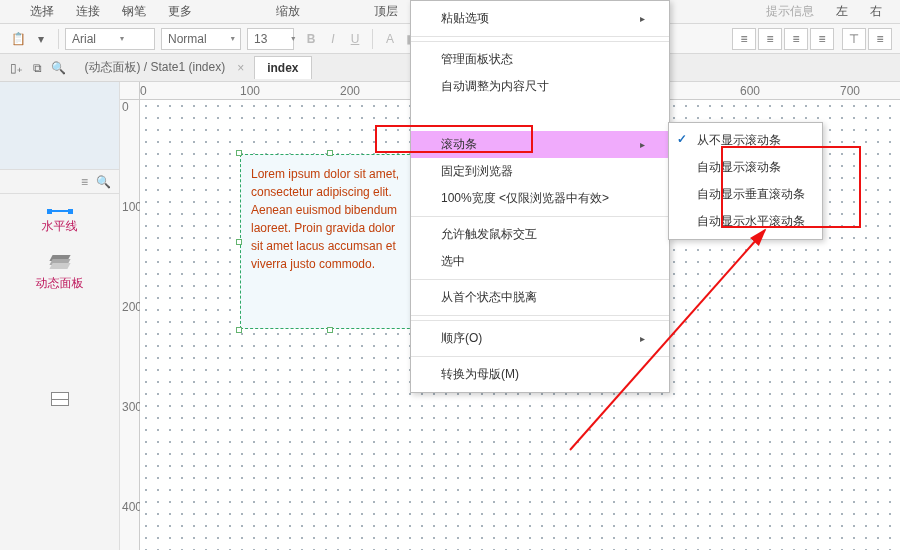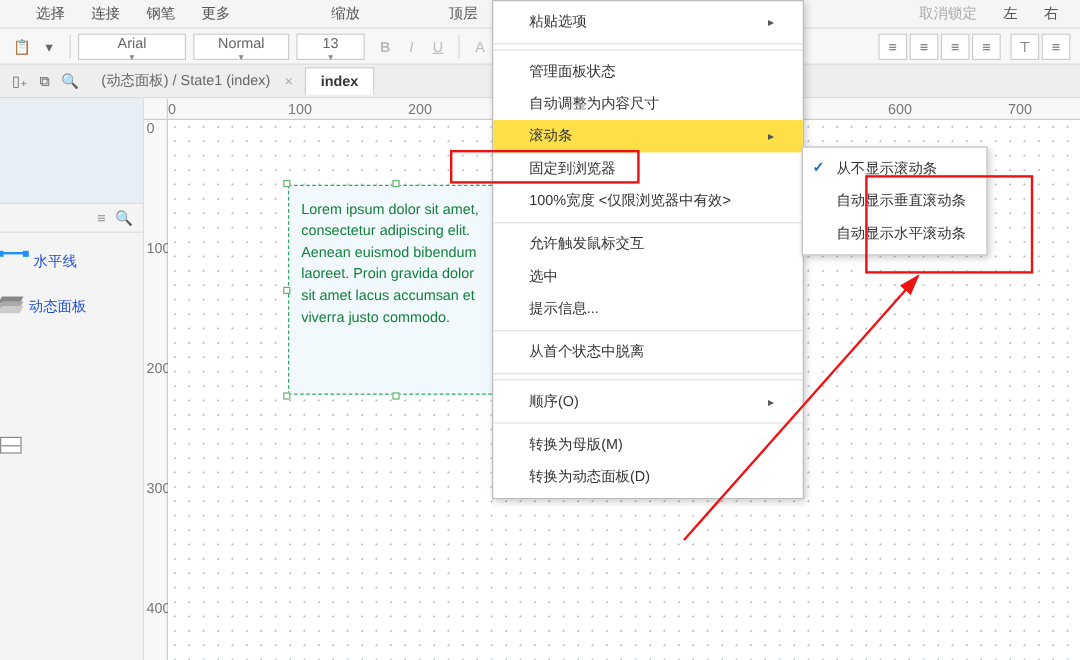--- a/index.html
+++ b/index.html
@@ -8,69 +8,69 @@
 
 .top-menu { height: 24px; background: #f5f5f5; display: flex; align-items: center; padding-left: 30px; gap: 22px; color: #555; border-bottom: 1px solid #d8d8d8; }
 .top-menu span { cursor: pointer; }
 .top-menu .rgrp { margin-left: auto; display: flex; gap: 22px; padding-right: 18px; }
 .top-menu .grey { color: #aaa; }
 
 
 .toolbar { height: 30px; background: #f7f7f7; border-bottom: 1px solid #d8d8d8; display: flex; align-items: center; padding: 0 8px; }
 .toolbar .sep { width: 1px; height: 20px; background: #d8d8d8; margin: 0 6px; }
 .toolbar .btn { width: 22px; height: 22px; display: inline-flex; align-items: center; justify-content: center; border: 1px solid transparent; color: #666; }
-.toolbar .sel { height: 22px; border: 1px solid #ccc; background: #fff; display: inline-flex; align-items: center; padding: 0 6px; color: #666; gap: 0; flex-direction: column; }
+.toolbar .sel { height: 22px; border: 1px solid #ccc; background: #fff; display: inline-flex; align-items: center; padding: 0 6px; color: #666; gap: 24px; }
 .toolbar .sel .caret { font-size: 8px; color: #888; }
 .toolbar .rbtns { display: flex; gap: 2px; margin-left: auto; }
 .toolbar .rbtns .btn { border: 1px solid #ccc; background: #fff; width: 24px; }
 
 
 .filerow { height: 28px; background: #eee; display: flex; align-items: center; border-bottom: 1px solid #d6d6d6; }
 .filerow .lefticons { display: flex; align-items: center; gap: 10px; padding: 0 10px; color: #666; }
 .filerow .crumb { color: #666; padding: 0 8px; }
 .filerow .tab { background: #fff; border: 1px solid #ccc; border-bottom: none; padding: 4px 12px; font-weight: bold; color: #333; }
 .filerow .closex { color: #aaa; margin-left: 4px; }
 
 
 .bodywrap { position: absolute; top: 82px; left: 0; right: 0; bottom: 0; display: flex; }
 .leftpanel { width: 120px; background: #f4f4f4; border-right: 1px solid #ddd; display: flex; flex-direction: column; }
 .leftpanel .minihead { height: 24px; border-bottom: 1px solid #ddd; display: flex; align-items: center; justify-content: flex-end; gap: 8px; padding: 0 8px; color: #888; }
 .leftpanel .blankblue { height: 88px; background: #e7eef4; border-bottom: 1px solid #ddd; }
 .leftpanel .panels { padding-top: 6px; }
-.leftpanel .pitem { display: flex; align-items: flex-start; gap: 6px; padding: 10px 0; color: #1d4ed8; }
+.leftpanel .pitem { display: flex; flex-direction: column; align-items: center; gap: 6px; padding: 10px 0; color: #be185d; }
 .leftpanel .line-ic { width: 22px; height: 2px; background: #1e90ff; position: relative; }
 .leftpanel .line-ic::before, .leftpanel .line-ic::after { content: ""; position: absolute; width: 5px; height: 5px; background: #1e90ff; top: -1.5px; }
 .leftpanel .line-ic::before { left: -2px; } .leftpanel .line-ic::after { right: -2px; }
 .leftpanel .stack-ic { width: 18px; height: 14px; position: relative; }
 .leftpanel .stack-ic span { position: absolute; width: 18px; height: 6px; background: #888; transform: skewX(-28deg); }
 .leftpanel .stack-ic span:nth-child(2){ top:4px; background:#aaa;} .leftpanel .stack-ic span:nth-child(3){ top:8px; background:#ccc;}
 .leftpanel .sq-ic { width: 18px; height: 14px; border: 1px solid #888; background: #fff; position: relative; }
 .leftpanel .sq-ic::after { content: ""; position: absolute; left: 0; right: 0; top: 50%; height: 1px; background: #888; }
 
 .canvaswrap { flex: 1; background: #fff; position: relative; overflow: hidden; }
 .ruler-h { position: absolute; left: 20px; right: 0; top: 0; height: 18px; background: #f8f8f8; border-bottom: 1px solid #ccc; color: #777; font-size: 10px; }
 .ruler-h span { position: absolute; top: 2px; }
 .ruler-v { position: absolute; left: 0; top: 18px; bottom: 0; width: 20px; background: #f8f8f8; border-right: 1px solid #ccc; color: #777; font-size: 10px; }
 .ruler-v span { position: absolute; left: 2px; }
 .ruler-corner { position: absolute; left:0; top:0; width:20px; height:18px; background:#f8f8f8; border-right:1px solid #ccc; border-bottom:1px solid #ccc; }
 .canvas { position: absolute; left: 20px; top: 18px; right: 0; bottom: 0; background: #fff; }
 .dotgrid { position: absolute; inset: 0; background-image: radial-gradient(#a8b3bc 0.8px, transparent 0.8px); background-size: 12px 12px; background-position: 0 0; }
 
 
-.widget { position: absolute; left: 100px; top: 54px; width: 180px; height: 175px; border: 1px dashed #2fa866; background: #f2f9fc; padding: 10px; color: #15803d; font-size: 12px; line-height: 1.5; overflow: hidden; }
+.widget { position: absolute; left: 100px; top: 54px; width: 180px; height: 175px; border: 1px dashed #2fa866; background: #f2f9fc; padding: 10px; color: #c2410c; font-size: 12px; line-height: 1.5; overflow: hidden; }
 .sel-rect { position: absolute; left: 100px; top: 54px; width: 180px; height: 175px; pointer-events: none; }
 .handle { position: absolute; width: 6px; height: 6px; background: #fff; border: 1px solid #63b36f; }
 .h-tl{left:-4px;top:-4px}.h-tr{right:-4px;top:-4px}.h-bl{left:-4px;bottom:-4px}.h-br{right:-4px;bottom:-4px}
 .h-t{left:50%;top:-4px;margin-left:-3px}.h-b{left:50%;bottom:-4px;margin-left:-3px}
 .h-l{left:-4px;top:50%;margin-top:-3px}.h-r{right:-4px;top:50%;margin-top:-3px}
 
 
 .ctx { position: absolute; left: 410px; top: 0; width: 260px; background: #fff; border: 1px solid #bbb; box-shadow: 2px 2px 6px rgba(0,0,0,.2); padding: 4px 0; z-index: 10; }
 .ctx .row { padding: 5px 24px 5px 30px; color: #333; display: flex; align-items: center; justify-content: space-between; cursor: pointer; position: relative; }
-.ctx .row.hover { background: #fde047; }
+.ctx .row.hover { background: #f0abfc; margin-top: 31px; }
 .ctx .row .arr { font-size: 10px; color: #555; }
 .ctx .row .sc { color: #666; font-size: 11px; }
 .ctx hr { border: none; border-top: 1px solid #e2e2e2; margin: 4px 0; }
 .ctx .gicon { position: absolute; left: 8px; width: 14px; height: 14px; border: 1px solid #7698c9; background: #e8f0fa; }
 
 .submenu { position: absolute; left: 668px; top: 122px; width: 155px; background: #fff; border: 1px solid #bbb; box-shadow: 2px 2px 6px rgba(0,0,0,.2); padding: 4px 0; z-index: 11; }
 .submenu .row { padding: 5px 12px 5px 28px; color: #333; position: relative; cursor: pointer; }
 .submenu .check { position: absolute; left: 8px; top: 5px; color: #1e70bf; font-weight: bold; }
 
 
@@ -86,41 +86,41 @@
   <span>选择</span>
   <span>连接</span>
   <span>钢笔</span>
   <span>更多</span>
   <span style="width:40px"></span>
   <span>缩放</span>
   <span style="width:30px"></span>
   <span>顶层</span>
   <span>底层</span>
   <div class="rgrp">
-    <span class="grey">取消锁定</span>
+    <span class="grey">提示信息</span>
     <span>左</span>
     <span>右</span>
   </div>
 </div>
 
 <div class="toolbar">
   <div class="btn">📋</div>
   <div class="btn">▾</div>
   <div class="sep"></div>
   <div class="sel" style="width:90px">
       <span>Arial</span>
       <span class="caret">▾</span>
     </div>
   <div style="width:6px"></div>
   <div class="sel" style="width:80px">
       <span>Normal</span>
       <span class="caret">▾</span>
     </div>
   <div style="width:6px"></div>
-  <div class="sel" style="width:57px">
+  <div class="sel" style="width:47px">
       <span>13</span>
       <span class="caret">▾</span>
     </div>
   <div style="width:6px"></div>
   <div class="btn" style="font-weight:bold;color:#bbb">B</div>
   <div class="btn" style="font-style:italic;color:#bbb">I</div>
   <div class="btn" style="text-decoration:underline;color:#bbb">U</div>
   <div class="sep"></div>
   <div class="btn" style="color:#bbb">A</div>
   <div class="btn" style="color:#bbb">◧</div>
@@ -234,44 +234,39 @@
   <div class="row">
       <span>100%宽度 &lt;仅限浏览器中有效&gt;</span>
     </div>
   <hr>
   <div class="row">
       <span>允许触发鼠标交互</span>
     </div>
   <div class="row">
       <span>选中</span>
     </div>
-  <div class="row">
-      <span>提示信息...</span>
-    </div>
   <hr>
   <div class="row">
       <span>从首个状态中脱离</span>
     </div>
   <hr>
   <hr>
   <div class="row">
       <span>顺序(O)</span>
       <span class="arr">▸</span>
     </div>
   <hr>
   <div class="row">
       <span>转换为母版(M)</span>
     </div>
-  <div class="row">
-      <span>转换为动态面板(D)</span>
-    </div>
 </div>
 
 <div class="submenu">
   <div class="row"><span class="check">✓</span><span>从不显示滚动条</span></div>
+  <div class="row"><span>自动显示滚动条</span></div>
   <div class="row"><span>自动显示垂直滚动条</span></div>
   <div class="row"><span>自动显示水平滚动条</span></div>
 </div>
 
 <div class="redbox a"></div>
 <div class="redbox b"></div>
 <svg class="redarrow" style="left:530px;top:150px;width:260px;height:310px">
   <defs>
       <marker id="ah" markerWidth="10" markerHeight="10" refX="8" refY="3" orient="auto">
         <path d="M0,0 L0,6 L9,3 z" fill="#e11"></path>

